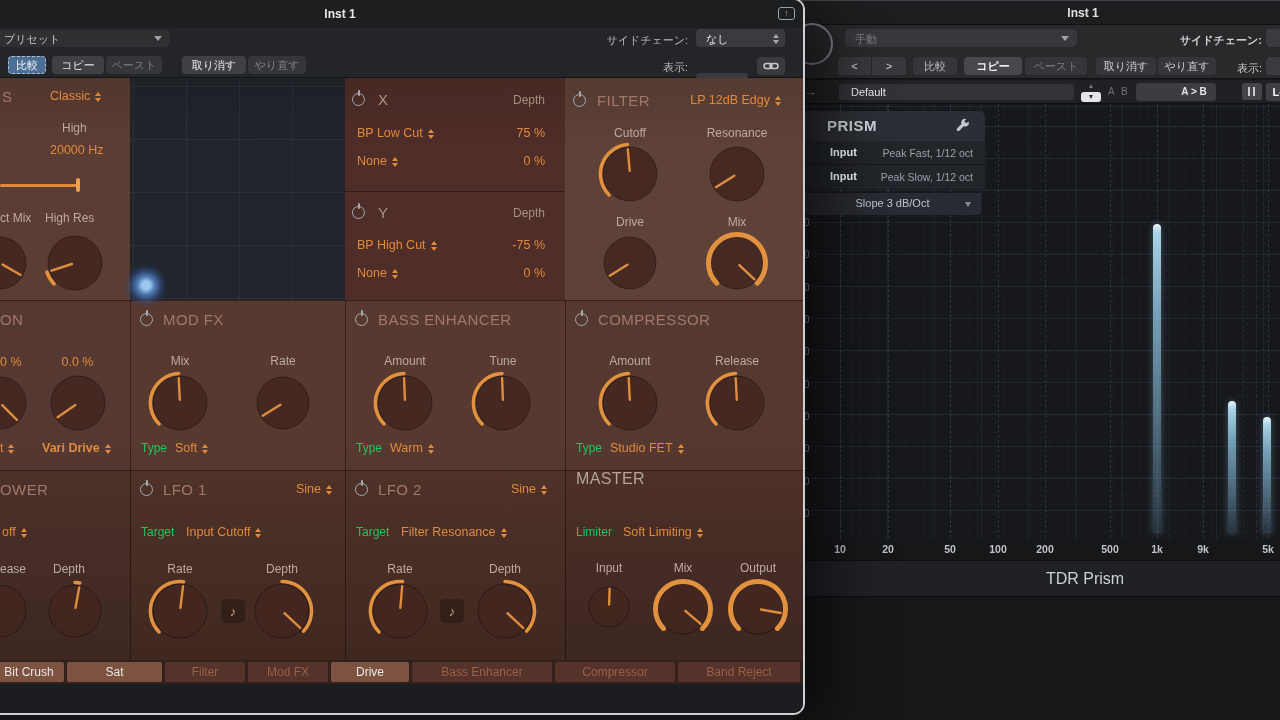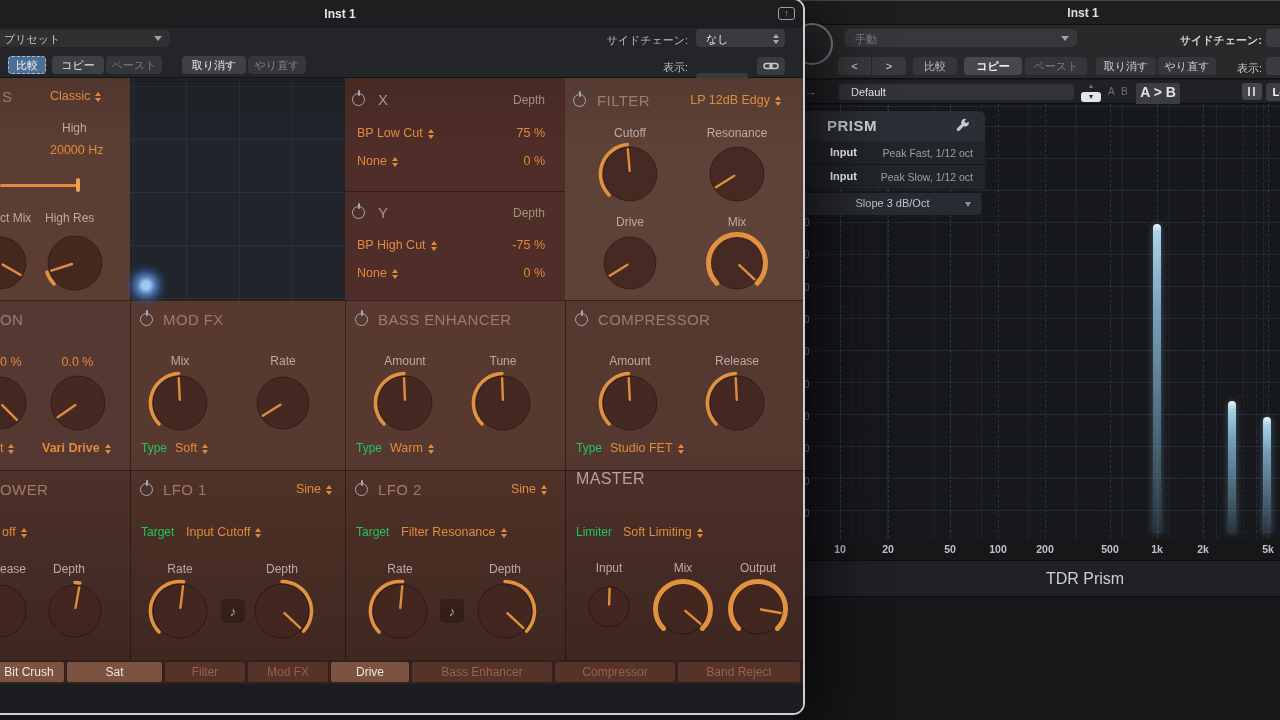--- a/index.html
+++ b/index.html
@@ -80,21 +80,21 @@
     <div class="abs rt" style="left:1198px;top:61px;width:64px;font-size:11px;color:#c9ccce;">表示:</div>
     <div class="abs" style="left:1266px;top:57px;width:24px;height:18px;border-radius:4px 0 0 4px;background:#3a3b3e;"></div>
 
     <span class="abs" style="left:804px;top:84px;color:#97999d;font-size:13px;">→</span>
     <div class="abs" style="left:838px;top:83px;width:237px;height:18px;border-radius:4px;background:#323338;border:1px solid #232428;box-sizing:border-box;">
       <span class="abs" style="left:12px;top:2px;font-size:11px;color:#e8e9eb;">Default</span>
     </div>
     <div class="abs ctr" style="left:1080px;top:81px;width:22px;height:9px;color:#707275;font-size:8px;line-height:9px;">▴</div>
     <div class="abs ctr" style="left:1081px;top:92px;width:20px;height:10px;background:#e4e5e7;border-radius:3px;color:#2a2b2d;font-size:8px;line-height:10px;">▾</div>
     <span class="abs" style="left:1108px;top:86px;font-size:10px;letter-spacing:2px;color:#6e7073;">A B</span>
-    <div class="abs ctr" style="left:1136px;top:83px;width:44px;height:24px;background:#3c3d41;border-radius:3px;font-size:14px;font-weight:bold;color:#e4e5e7;line-height:18px;"><span>A &gt; B</span></div>
+    <div class="abs ctr" style="left:1136px;top:83px;width:44px;height:18px;background:#3c3d41;border-radius:3px;font-size:10px;font-weight:bold;color:#e4e5e7;line-height:18px;padding-left:36px;"><span>A &gt; B</span></div>
     <div class="abs" style="left:1242px;top:83px;width:20px;height:17px;background:#45464b;border-radius:3px;">
       <span class="abs" style="left:6px;top:4px;width:3px;height:9px;border-left:2px solid #c9cacd;border-right:2px solid #c9cacd;"></span>
     </div>
     <div class="abs ctr" style="left:1266px;top:83px;width:26px;height:18px;background:#3e3f43;border-radius:3px 0 0 3px;font-size:11px;font-weight:bold;color:#fafafa;line-height:18px;"><span>Le</span></div>
 
     <div class="abs" style="left:793px;top:104px;width:487px;height:436px;background:#17181c;
       background-image:
         radial-gradient(rgba(100,140,190,.16) .7px, transparent 1.1px),
         repeating-linear-gradient(to bottom, rgba(110,150,200,.13) 0 1px, transparent 1px 32px),
         repeating-linear-gradient(to right, rgba(110,150,200,.09) 0 1px, transparent 1px 47px);
@@ -128,21 +128,21 @@
     <span class="dbl" style="top:476px;">0</span>
     <span class="dbl" style="top:508px;">0</span>
 
     <span class="freql" style="left:840px;">10</span>
     <span class="freql" style="left:888px;">20</span>
     <span class="freql" style="left:950px;">50</span>
     <span class="freql" style="left:998px;">100</span>
     <span class="freql" style="left:1045px;">200</span>
     <span class="freql" style="left:1110px;">500</span>
     <span class="freql" style="left:1157px;">1k</span>
-    <span class="freql" style="left:1203px;">2k</span>
+    <span class="freql" style="left:1203px;">9k</span>
     <span class="freql" style="left:1268px;">5k</span>
 
     <div class="abs" style="left:800px;top:111px;width:185px;height:30px;background:#2b2e34;border-radius:6px 6px 0 0;">
       <span class="abs" style="left:27px;top:6px;font-size:15px;font-weight:bold;letter-spacing:.5px;color:#ced3d9;">PRISM</span>
       <span class="abs" style="left:155px;top:7px;">
         <svg width="15" height="15" viewBox="0 0 14 14">
             <path d="M12.6 3.2a3.4 3.4 0 0 1-4.5 4.5L4 11.8a1.5 1.5 0 0 1-2.1-2.1L6 5.6a3.4 3.4 0 0 1 4.5-4.5L8.6 3l2 2z" fill="#c3c8cf"></path>
           </svg>
       </span>
     </div>

